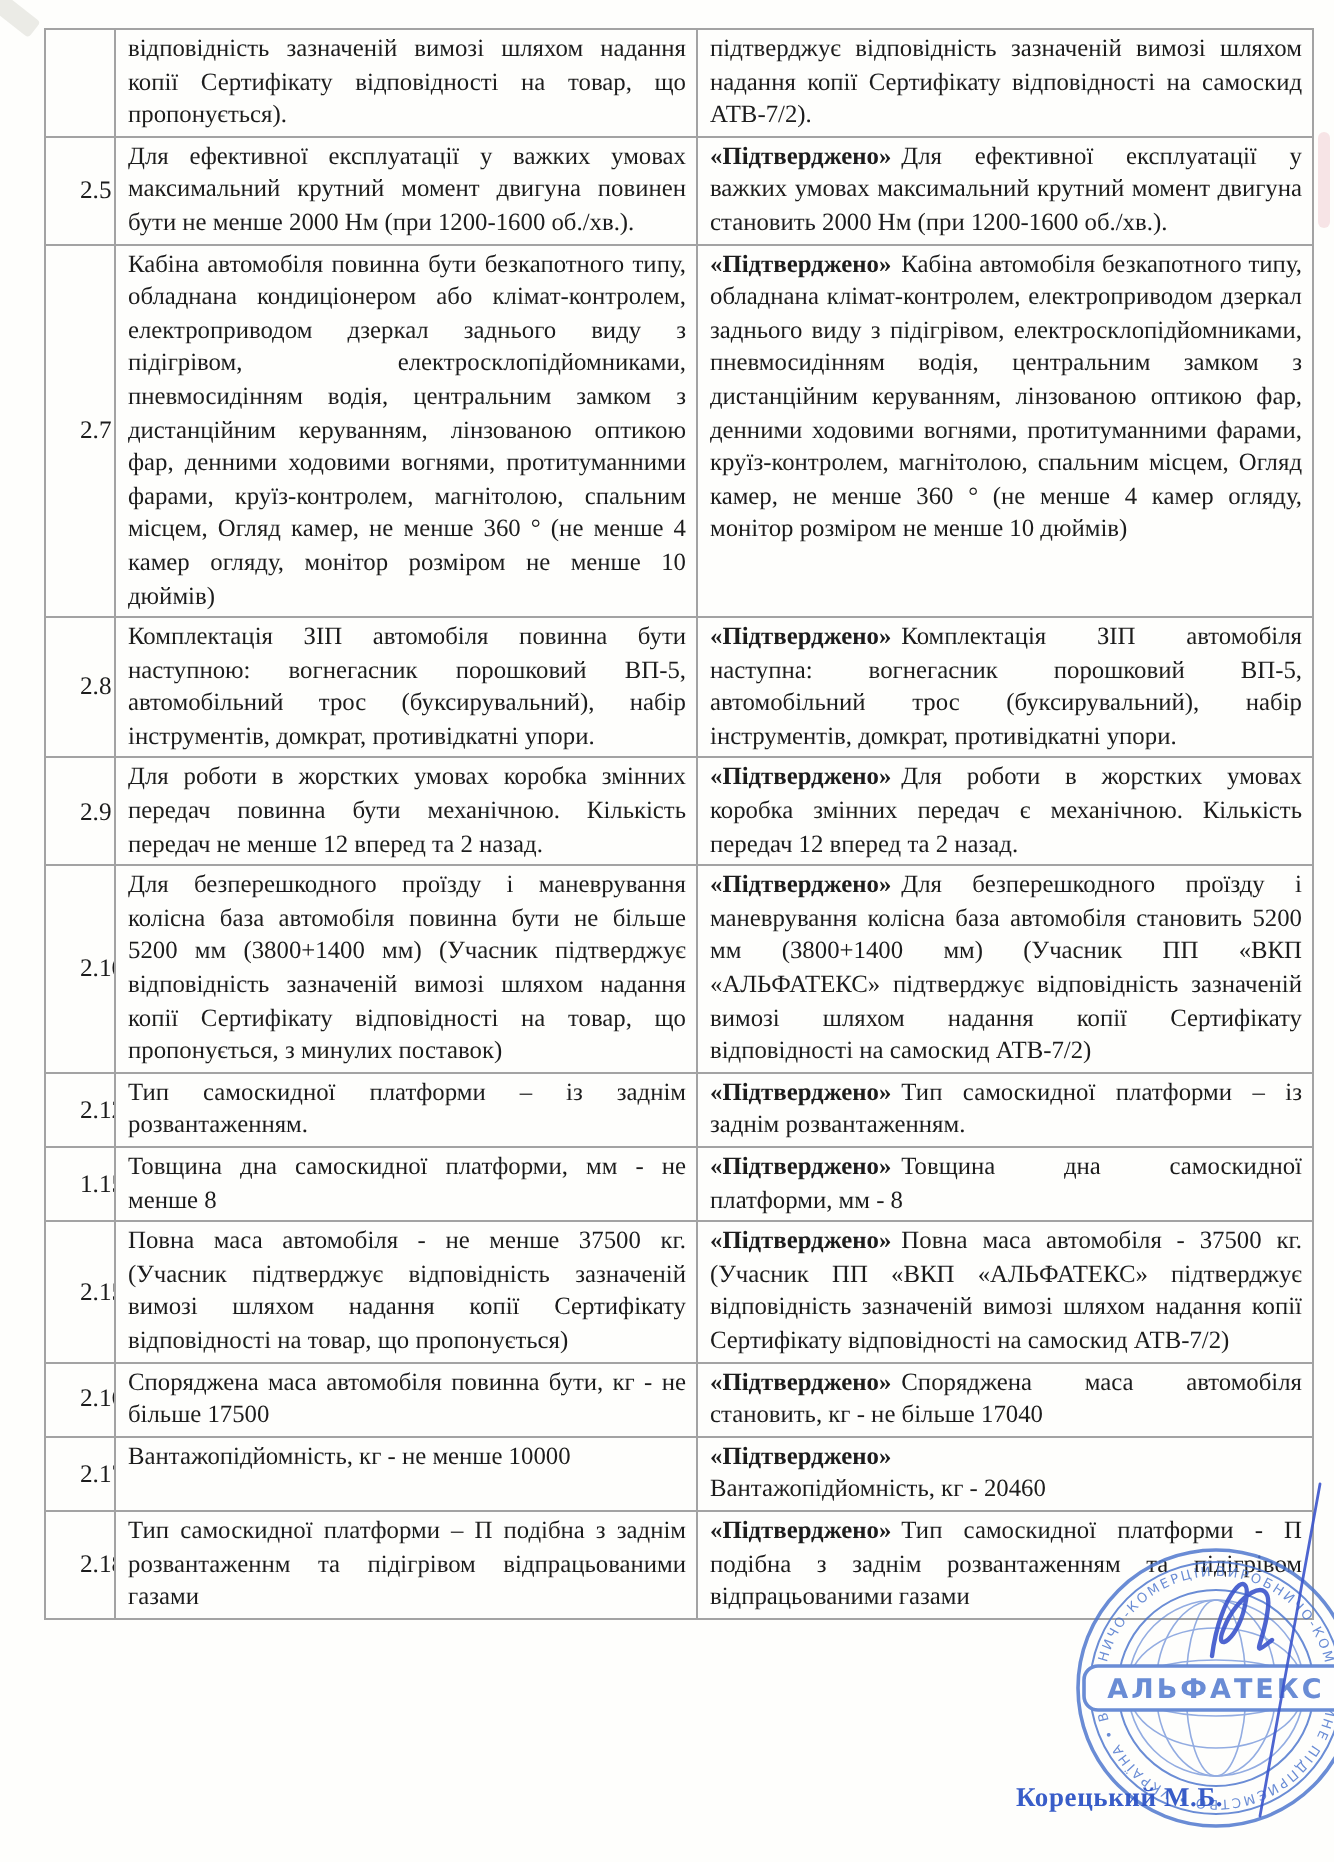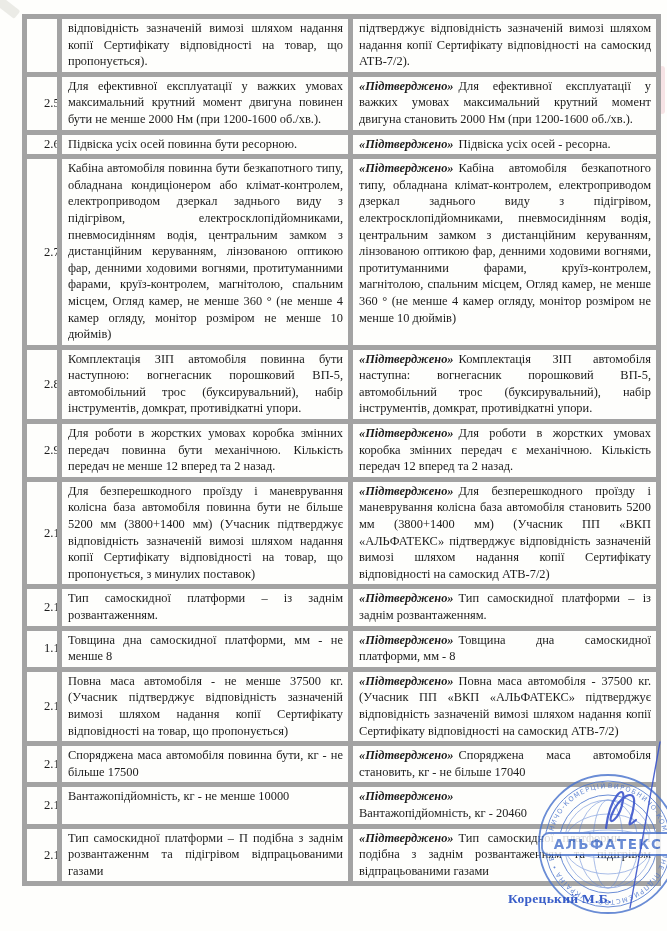--- a/index.html
+++ b/index.html
@@ -20,34 +20,34 @@
   .pink-smudge{
     position:absolute;left:659px;top:66px;width:6px;height:48px;
     background:#f5dde0;border-radius:3px;opacity:.8;
   }
   
   table.spec-table{
     position:absolute;left:22px;top:14px;width:634px;
     border-collapse:collapse;table-layout:fixed;
   }
   .spec-table td{
-    border:5px solid #a3a3a3;
+    border:1px solid #a3a3a3;
     color:#1c1c1c;
     font-size:12.4px;line-height:16.6px;
     vertical-align:top;
     padding:1px 5px 2px 6px;
     overflow:hidden;
   }
   td.num{
     width:35px;text-align:center;vertical-align:middle;
     font-size:12.6px;padding:1px 17px;
   }
   td.left-cell{width:291px;text-align:justify;}
   td.right-cell{width:308px;text-align:justify;}
-  .confirm{font-weight:bold;font-style:italic;margin-right:5px;}
+  .confirm{font-weight:bold;margin-right:5px;}
   .confirm:empty{display:none;margin:0;}
   .confirm.block{display:block;margin-right:0;}
   
   .stamp{
     position:absolute;left:535px;top:763px;width:146px;height:162px;
     opacity:.82;pointer-events:none;
   }
   .signature{
     position:absolute;left:596px;top:736px;width:72px;height:184px;
     opacity:.9;pointer-events:none;
@@ -76,25 +76,20 @@
     <tbody id="rows-body">
         <tr class="spec-row">
       <td class="num"></td>
       <td class="left-cell">відповідність зазначеній вимозі шляхом надання копії Сертифікату відповідності на товар, що пропонується).</td>
       <td class="right-cell"><span class="resp">підтверджує відповідність зазначеній вимозі шляхом надання копії Сертифікату відповідності на самоскид АТВ-7/2).</span></td>
     </tr>
         <tr class="spec-row">
       <td class="num">2.5</td>
       <td class="left-cell">Для ефективної експлуатації у важких умовах максимальний крутний момент двигуна повинен бути не менше 2000 Нм (при 1200-1600 об./хв.).</td>
       <td class="right-cell"><span class="confirm">«Підтверджено»</span><span class="resp">Для ефективної експлуатації у важких умовах максимальний крутний момент двигуна становить 2000 Нм (при 1200-1600 об./хв.).</span></td>
-    </tr>
-        <tr class="spec-row">
-      <td class="num">2.6</td>
-      <td class="left-cell">Підвіска усіх осей повинна бути ресорною.</td>
-      <td class="right-cell"><span class="confirm">«Підтверджено»</span><span class="resp">Підвіска усіх осей - ресорна.</span></td>
     </tr>
         <tr class="spec-row">
       <td class="num">2.7</td>
       <td class="left-cell">Кабіна автомобіля повинна бути безкапотного типу, обладнана кондиціонером або клімат-контролем, електроприводом дзеркал заднього виду з підігрівом, електросклопідйомниками, пневмосидінням водія, центральним замком з дистанційним керуванням, лінзованою оптикою фар, денними ходовими вогнями, протитуманними фарами, круїз-контролем, магнітолою, спальним місцем, Огляд камер, не менше 360 ° (не менше 4 камер огляду, монітор розміром не менше 10 дюймів)</td>
       <td class="right-cell"><span class="confirm">«Підтверджено»</span><span class="resp">Кабіна автомобіля безкапотного типу, обладнана клімат-контролем, електроприводом дзеркал заднього виду з підігрівом, електросклопідйомниками, пневмосидінням водія, центральним замком з дистанційним керуванням, лінзованою оптикою фар, денними ходовими вогнями, протитуманними фарами, круїз-контролем, магнітолою, спальним місцем, Огляд камер, не менше 360 ° (не менше 4 камер огляду, монітор розміром не менше 10 дюймів)</span></td>
     </tr>
         <tr class="spec-row">
       <td class="num">2.8</td>
       <td class="left-cell">Комплектація ЗІП автомобіля повинна бути наступною: вогнегасник порошковий ВП-5, автомобільний трос (буксирувальний), набір інструментів, домкрат, противідкатні упори.</td>
       <td class="right-cell"><span class="confirm">«Підтверджено»</span><span class="resp">Комплектація ЗІП автомобіля наступна: вогнегасник порошковий ВП-5, автомобільний трос (буксирувальний), набір інструментів, домкрат, противідкатні упори.</span></td>

